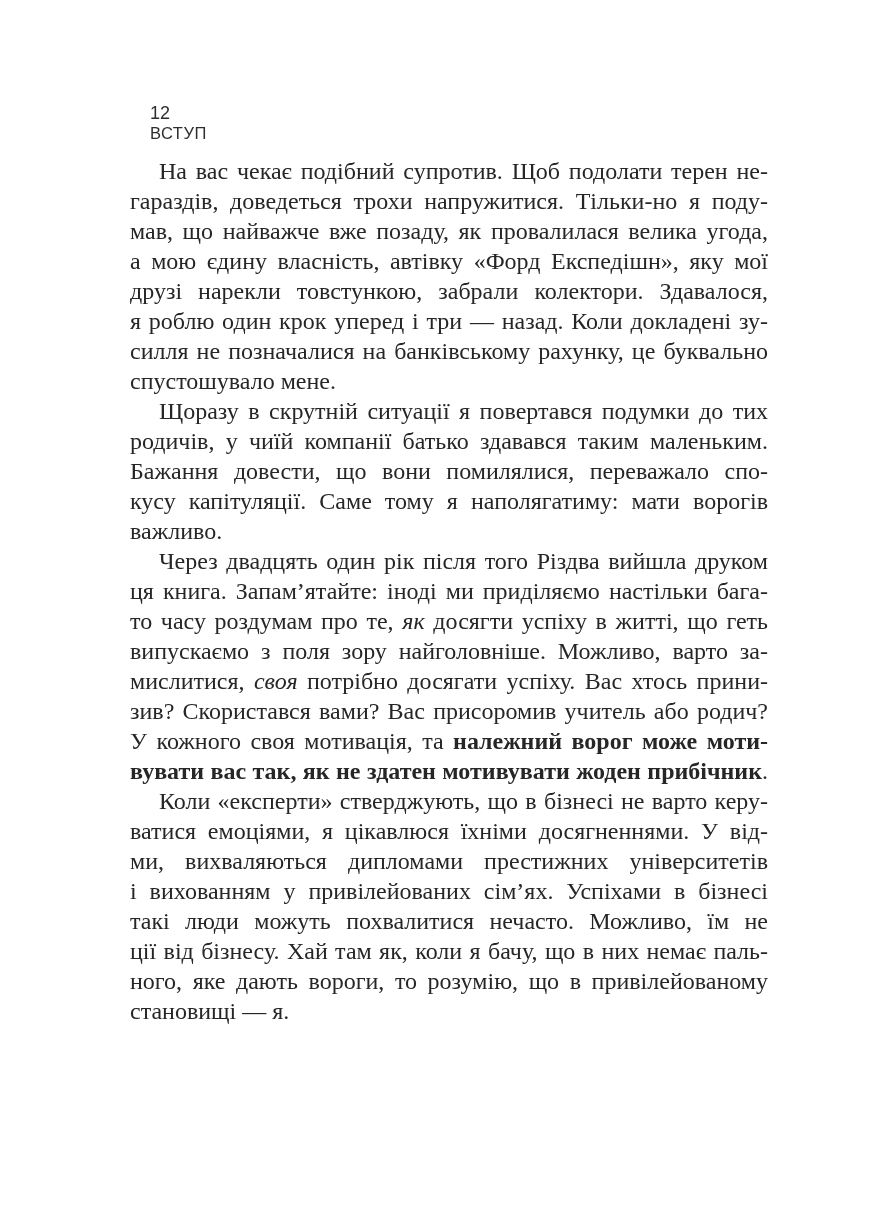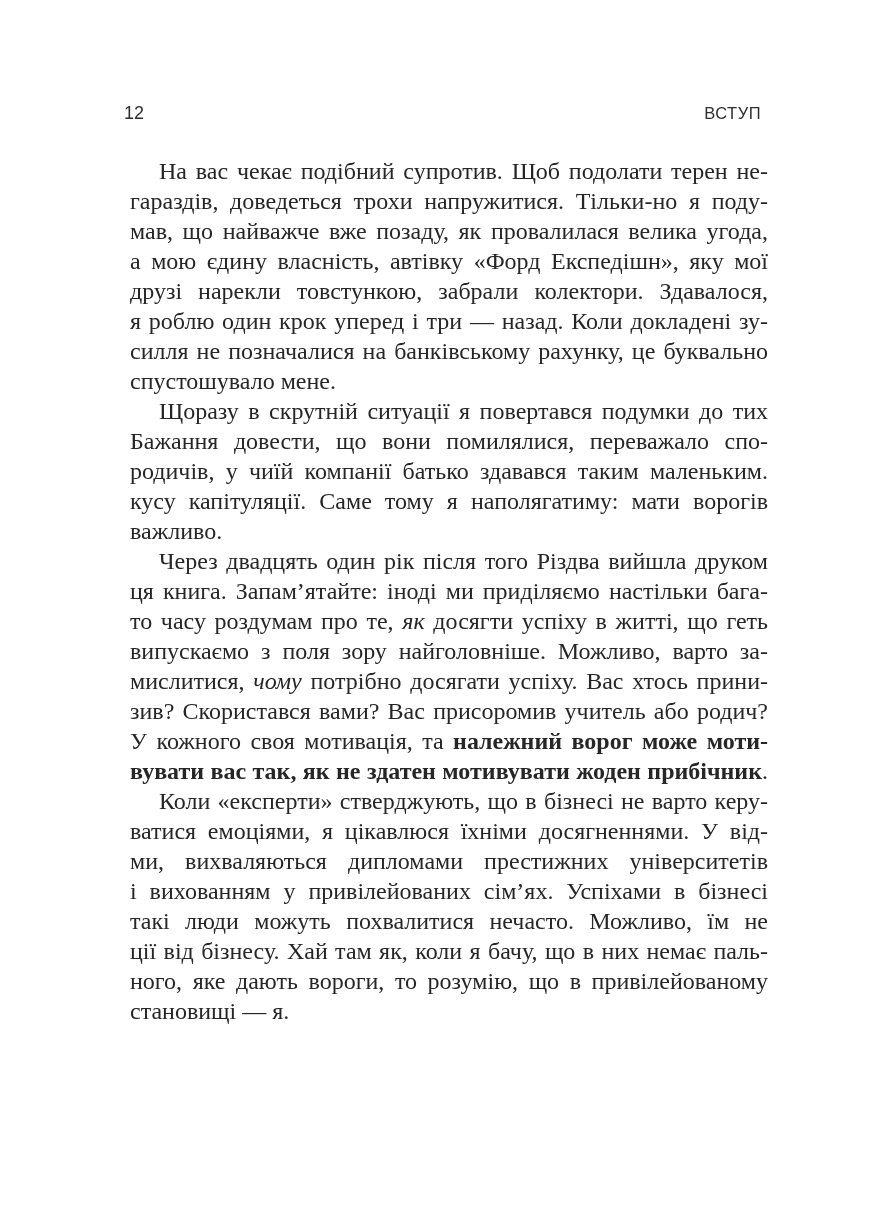--- a/index.html
+++ b/index.html
@@ -10,29 +10,30 @@
   .page {
     position: relative;
     width: 875px;
     height: 1223px;
     background: #ffffff;
     overflow: hidden;
     font-family: "Liberation Serif", "DejaVu Serif", serif;
   }
   .running-head {
     position: absolute;
-    left: 124px;
+    left: 150px;
     top: 103px;
     width: 637px;
     height: 22px;
     display: flex;
     justify-content: space-between;
     align-items: flex-start;
     font-family: "Liberation Sans", "DejaVu Sans", sans-serif;
     color: #2e2e2e;
+    flex-direction: column;
   }
   .page-number {
     font-size: 18px;
     line-height: 20px;
   }
   .section-title {
     font-size: 16.5px;
     line-height: 20px;
     letter-spacing: 0.5px;
   }
@@ -76,31 +77,31 @@
         <div class="line just"><span>гараздів, доведеться трохи напружитися. Тільки-но я поду-</span></div>
         <div class="line just"><span>мав, що найважче вже позаду, як провалилася велика угода,</span></div>
         <div class="line just"><span>а мою єдину власність, автівку «Форд Експедішн», яку мої</span></div>
         <div class="line just"><span>друзі нарекли товстункою, забрали колектори. Здавалося,</span></div>
         <div class="line just"><span>я роблю один крок уперед і три — назад. Коли докладені зу-</span></div>
         <div class="line just"><span>силля не позначалися на банківському рахунку, це буквально</span></div>
         <div class="line"><span>спустошувало мене.</span></div>
       </div>
       <div>
         <div class="line indent just"><span>Щоразу в скрутній ситуації я повертався подумки до тих</span></div>
+        <div class="line just"><span>родичів, у чиїй компанії батько здавався таким маленьким.</span></div>
         <div class="line just"><span>Бажання довести, що вони помилялися, переважало спо-</span></div>
-        <div class="line just"><span>родичів, у чиїй компанії батько здавався таким маленьким.</span></div>
         <div class="line just"><span>кусу капітуляції. Саме тому я наполягатиму: мати ворогів</span></div>
         <div class="line"><span>важливо.</span></div>
       </div>
       <div>
         <div class="line indent just"><span>Через двадцять один рік після того Різдва вийшла друком</span></div>
         <div class="line just"><span>ця книга. Запам’ятайте: іноді ми приділяємо настільки бага-</span></div>
         <div class="line just"><span>то часу роздумам про те, </span><span class="it">як</span><span> досягти успіху в житті, що геть</span></div>
         <div class="line just"><span>випускаємо з поля зору найголовніше. Можливо, варто за-</span></div>
-        <div class="line just"><span>мислитися, </span><span class="it">чому</span><span> потрібно досягати успіху. Вас хтось прини-</span></div>
+        <div class="line just"><span>мислитися, </span><span class="it">своя</span><span> потрібно досягати успіху. Вас хтось прини-</span></div>
         <div class="line just"><span>зив? Скористався вами? Вас присоромив учитель або родич?</span></div>
         <div class="line just"><span>У кожного своя мотивація, та </span><span class="bd">належний ворог може моти-</span></div>
         <div class="line just"><span class="bd">вувати вас так, як не здатен мотивувати жоден прибічник</span><span>.</span></div>
       </div>
       <div>
         <div class="line indent just"><span>Коли «експерти» стверджують, що в бізнесі не варто керу-</span></div>
         <div class="line just"><span>ватися емоціями, я цікавлюся їхніми досягненнями. У від-</span></div>
         <div class="line just"><span>ми, вихваляються дипломами престижних університетів</span></div>
         <div class="line just"><span>і вихованням у привілейованих сім’ях. Успіхами в бізнесі</span></div>
         <div class="line just"><span>такі люди можуть похвалитися нечасто. Можливо, їм не</span></div>

